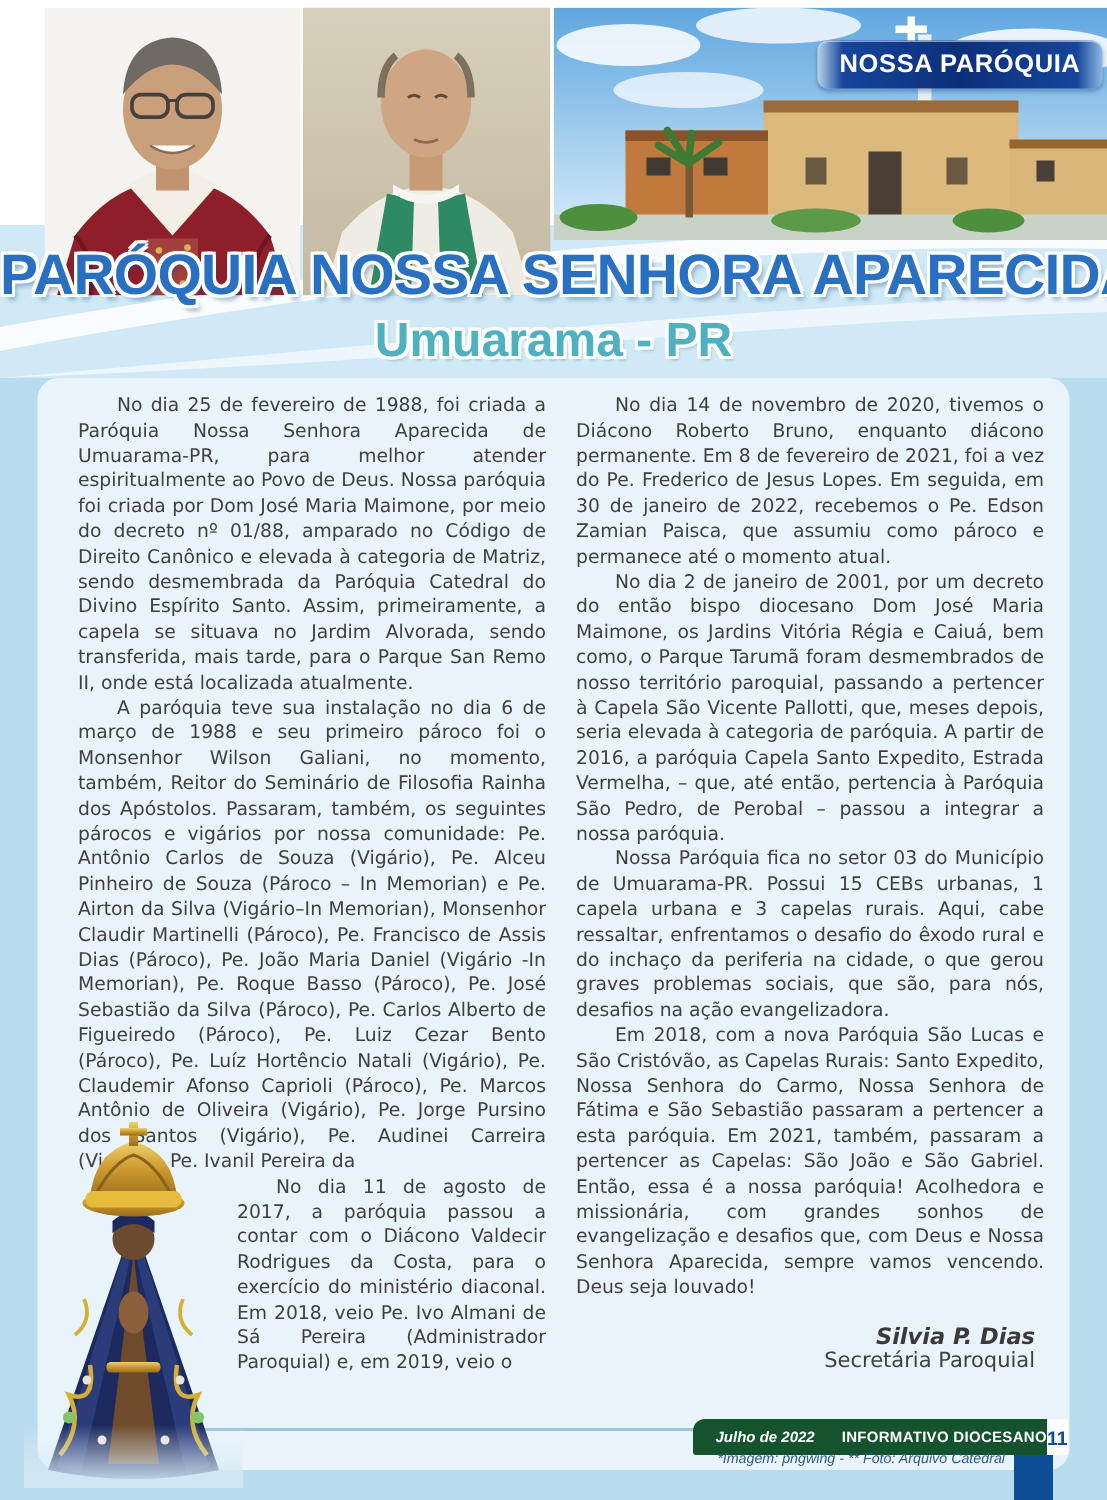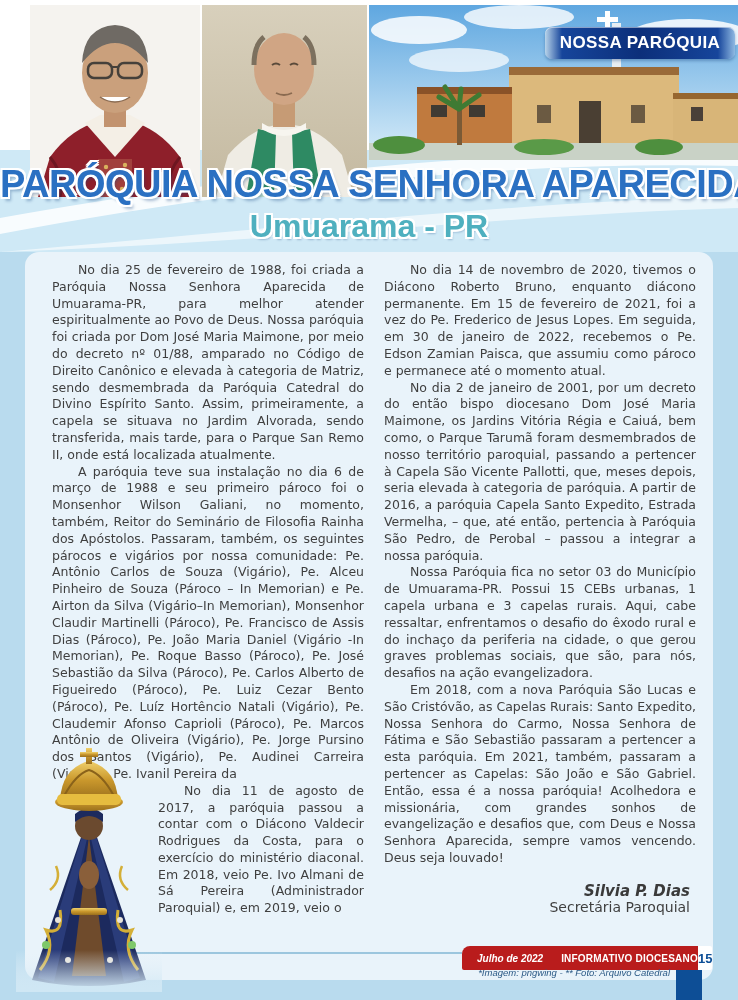--- a/index.html
+++ b/index.html
@@ -59,21 +59,21 @@
   .sig-role { font-size:14px; color:#3f3f3f; }
 
   
   .statue { position:absolute; left:16px; top:740px; width:146px; height:252px; z-index:3; }
 
   
   .footer-line { position:absolute; left:110px; top:952px; width:352px; height:2px; background:#9cc6de; z-index:2; }
   .footer-strip { position:absolute; left:676px; top:946px; width:26px; height:54px; background:#0d4e96; z-index:3; }
   .footer-bar {
     position:absolute; left:462px; top:946px; width:238px; height:24px;
-    background:#b91c1c; border-radius:8px 2px 2px 2px; z-index:4;
+    background:#14532d; border-radius:8px 2px 2px 2px; z-index:4;
     display:flex; align-items:center; font-family:"Liberation Sans",sans-serif;
   }
   .footer-issue { color:#fff; font-weight:bold; font-style:italic; font-size:10px; padding-left:15px; white-space:nowrap; }
   .footer-div { width:1px; height:14px; background:#bcd4ec; margin:0 9px; }
   .footer-pub { color:#fff; font-weight:bold; font-size:10px; letter-spacing:.2px; white-space:nowrap; }
   .footer-page {
     margin-left:auto; width:24px; height:24px; background:#ffffff; color:#0d4e96;
     font-weight:bold; font-size:13px; display:flex; align-items:center; justify-content:center;
     border-radius:0 2px 2px 0;
   }
@@ -191,21 +191,21 @@
   <div class="columns">
     <div class="col">
       <p class="indent">No dia 25 de fevereiro de 1988, foi criada a Paróquia Nossa Senhora Aparecida de Umuarama-PR, para melhor atender espiritualmente ao Povo de Deus. Nossa paróquia foi criada por Dom José Maria Maimone, por meio do decreto nº 01/88, amparado no Código de Direito Canônico e elevada à categoria de Matriz, sendo desmembrada da Paróquia Catedral do Divino Espírito Santo. Assim, primeiramente, a capela se situava no Jardim Alvorada, sendo transferida, mais tarde, para o Parque San Remo II, onde está localizada atualmente.</p>
       <p class="indent">A paróquia teve sua instalação no dia 6 de março de 1988 e seu primeiro pároco foi o Monsenhor Wilson Galiani, no momento, também, Reitor do Seminário de Filosofia Rainha dos Apóstolos. Passaram, também, os seguintes párocos e vigários por nossa comunidade: Pe. Antônio Carlos de Souza (Vigário), Pe. Alceu Pinheiro de Souza (Pároco – In Memorian) e Pe. Airton da Silva (Vigário–In Memorian), Monsenhor Claudir Martinelli (Pároco), Pe. Francisco de Assis Dias (Pároco), Pe. João Maria Daniel (Vigário -In Memorian), Pe. Roque Basso (Pároco), Pe. José Sebastião da Silva (Pároco), Pe. Carlos Alberto de Figueiredo (Pároco), Pe. Luiz Cezar Bento (Pároco), Pe. Luíz Hortêncio Natali (Vigário), Pe. Claudemir Afonso Caprioli (Pároco), Pe. Marcos Antônio de Oliveira (Vigário), Pe. Jorge Pursino dos Santos (Vigário), Pe. Audinei Carreira (Vigário), Pe. Ivanil Pereira da</p>
       <div>
         <div class="statue-spacer"></div>
         <p class="indent">No dia 11 de agosto de 2017, a paróquia passou a contar com o Diácono Valdecir Rodrigues da Costa, para o exercício do ministério diaconal. Em 2018, veio Pe. Ivo Almani de Sá Pereira (Administrador Paroquial) e, em 2019, veio o</p>
       </div>
     </div>
     <div class="col">
-      <p class="indent">No dia 14 de novembro de 2020, tivemos o Diácono Roberto Bruno, enquanto diácono permanente. Em 15 de fevereiro de 2021, foi a vez do Pe. Frederico de Jesus Lopes. Em seguida, em 30 de janeiro de 2022, recebemos o Pe. Edson Zamian Paisca, que assumiu como pároco e permanece até o momento atual.</p>
+      <p class="indent">No dia 14 de novembro de 2020, tivemos o Diácono Roberto Bruno, enquanto diácono permanente. Em 8 de fevereiro de 2021, foi a vez do Pe. Frederico de Jesus Lopes. Em seguida, em 30 de janeiro de 2022, recebemos o Pe. Edson Zamian Paisca, que assumiu como pároco e permanece até o momento atual.</p>
       <p class="indent gap">No dia 2 de janeiro de 2001, por um decreto do então bispo diocesano Dom José Maria Maimone, os Jardins Vitória Régia e Caiuá, bem como, o Parque Tarumã foram desmembrados de nosso território paroquial, passando a pertencer à Capela São Vicente Pallotti, que, meses depois, seria elevada à categoria de paróquia. A partir de 2016, a paróquia Capela Santo Expedito, Estrada Vermelha, – que, até então, pertencia à Paróquia São Pedro, de Perobal – passou a integrar a nossa paróquia.</p>
       <p class="indent gap">Nossa Paróquia fica no setor 03 do Município de Umuarama-PR. Possui 15 CEBs urbanas, 1 capela urbana e 3 capelas rurais. Aqui, cabe ressaltar, enfrentamos o desafio do êxodo rural e do inchaço da periferia na cidade, o que gerou graves problemas sociais, que são, para nós, desafios na ação evangelizadora.</p>
       <p class="indent">Em 2018, com a nova Paróquia São Lucas e São Cristóvão, as Capelas Rurais: Santo Expedito, Nossa Senhora do Carmo, Nossa Senhora de Fátima e São Sebastião passaram a pertencer a esta paróquia. Em 2021, também, passaram a pertencer as Capelas: São João e São Gabriel. Então, essa é a nossa paróquia! Acolhedora e missionária, com grandes sonhos de evangelização e desafios que, com Deus e Nossa Senhora Aparecida, sempre vamos vencendo. Deus seja louvado!</p>
       <div class="signature">
         <div class="sig-name">Silvia P. Dias</div>
         <div class="sig-role">Secretária Paroquial</div>
       </div>
     </div>
   </div>
 
@@ -252,17 +252,17 @@
       <rect x="0" y="210" width="146" height="42" fill="url(#fade)"></rect>
     </svg>
   </div>
 
   <div class="footer-line"></div>
   <div class="footer-strip"></div>
   <div class="footer-bar">
     <span class="footer-issue">Julho de 2022</span>
     <span class="footer-div"></span>
     <span class="footer-pub">INFORMATIVO DIOCESANO</span>
-    <span class="footer-page">15</span>
+    <span class="footer-page">11</span>
   </div>
   <div class="footnote">*Imagem: pngwing - ** Foto: Arquivo Catedral</div>
 
 </div>
 
 </body></html>

